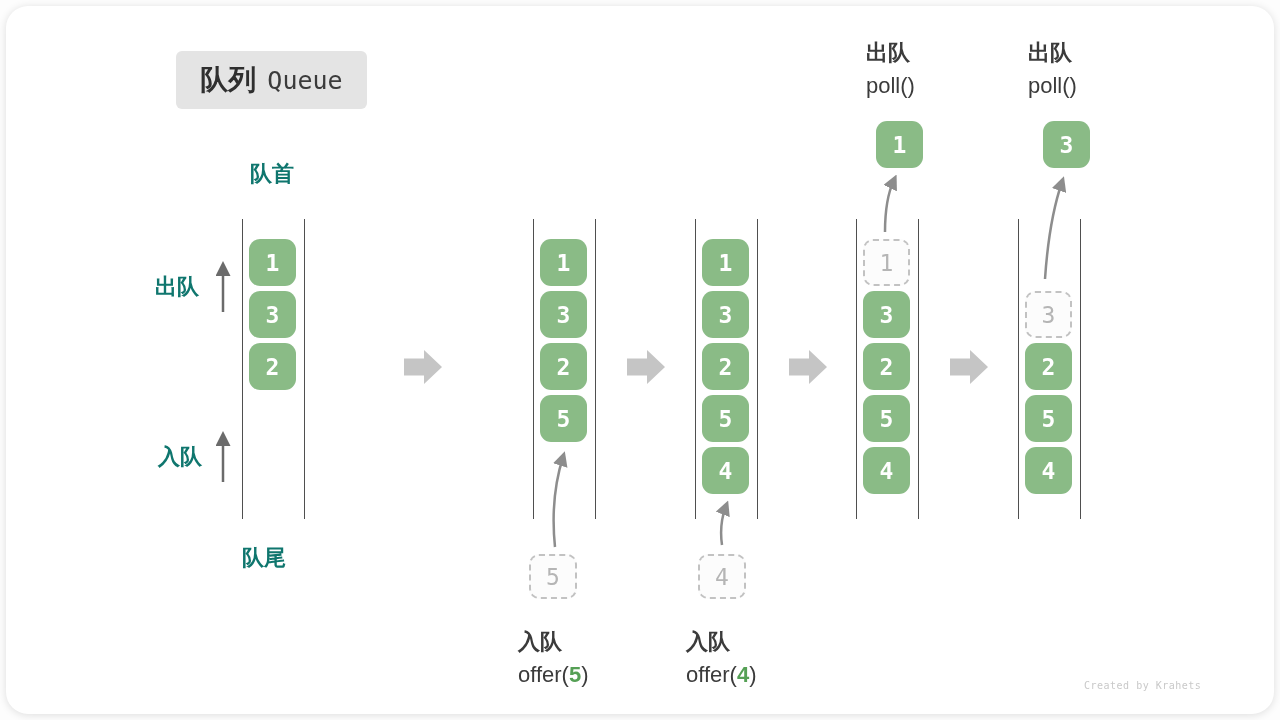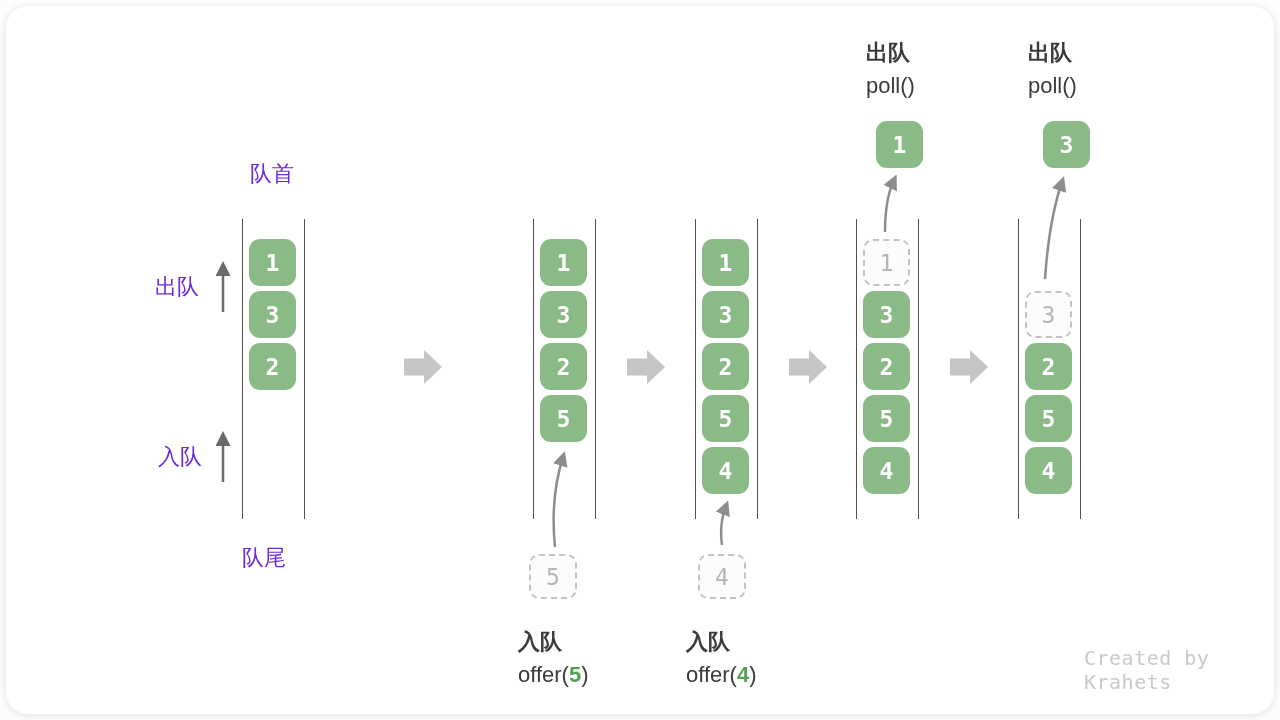--- a/index.html
+++ b/index.html
@@ -5,44 +5,48 @@
   *{margin:0;padding:0;box-sizing:border-box}
   html,body{width:1280px;height:720px;background:#fdfdfd;overflow:hidden;
     font-family:"Liberation Sans",sans-serif}
   .card{position:absolute;left:6px;top:6px;width:1268px;height:708px;background:#ffffff;
     border-radius:22px;box-shadow:0 1px 9px rgba(0,0,0,.13)}
   .abs{position:absolute}
   .badge{position:absolute;left:170px;top:45px;width:191px;height:58px;background:#e4e4e4;
     border-radius:6px;display:flex;align-items:center;justify-content:center;gap:11px}
   .badge .zh{font-size:28px;font-weight:bold;color:#2f2f2f}
   .badge .en{font-family:"DejaVu Sans Mono",monospace;font-size:25px;color:#3b3b3b}
-  .lbl{position:absolute;font-size:22px;font-weight:normal;color:#6d28d9;white-space:nowrap}
+  .lbl{position:absolute;font-size:22px;font-weight:bold;color:#0f766e;white-space:nowrap}
   .col{position:absolute;top:213px;width:63px;height:300px;
     border-left:1.5px solid #4f4f4f;border-right:1.5px solid #4f4f4f}
   .qbox{position:absolute;width:47px;height:47px;border-radius:11px;display:flex;
     align-items:center;justify-content:center;font-family:"DejaVu Sans Mono",monospace;
     font-size:23px;font-weight:bold}
   .green{background:#8abb86;color:#ffffff}
   .ghost{background:#fcfcfc;border:2px dashed #c2c2c2;border-radius:10px;color:#b5b5b5;
     font-weight:normal}
   .col .qbox{left:6px}
   .s0{top:20px}.s1{top:72px}.s2{top:124px}.s3{top:176px}.s4{top:228px}
   .op{position:absolute;font-size:22px;line-height:33px;color:#3b3b3b;white-space:nowrap}
   .op .zh{font-weight:bold}
   .code{font-family:Liberation Sans, sans-serif}
   .argreen{color:#55a055;font-weight:bold}
-  .watermark{position:absolute;left:1078px;top:640px;font-family:"DejaVu Sans Mono",monospace;
-    font-size:20px;color:#c9c9c9;letter-spacing:.5px}
+  .watermark{position:absolute;left:1078px;top:674px;font-family:"DejaVu Sans Mono",monospace;
+    font-size:10px;color:#c9c9c9;letter-spacing:.5px}
   svg.layer{position:absolute;left:0;top:0;width:1280px;height:720px;pointer-events:none}
 </style>
 </head>
 <body>
 
 <div class="card">
 
+  <div class="badge">
+    <span class="zh">队列</span>
+    <span class="en">Queue</span>
+  </div>
 
   <div class="lbl" style="left:244px;top:153px">队首</div>
   <div class="lbl" style="left:236px;top:537px">队尾</div>
   <div class="lbl" style="left:149px;top:266px">出队</div>
   <div class="lbl" style="left:152px;top:436px">入队</div>
 
   <svg class="layer">
     <defs>
       <marker id="mDark" viewBox="0 0 10 10" refX="6" refY="5" markerWidth="6" markerHeight="6" orient="auto">
         <path d="M0,0 L10,5 L0,10 z" fill="#6b6b6b"></path>

